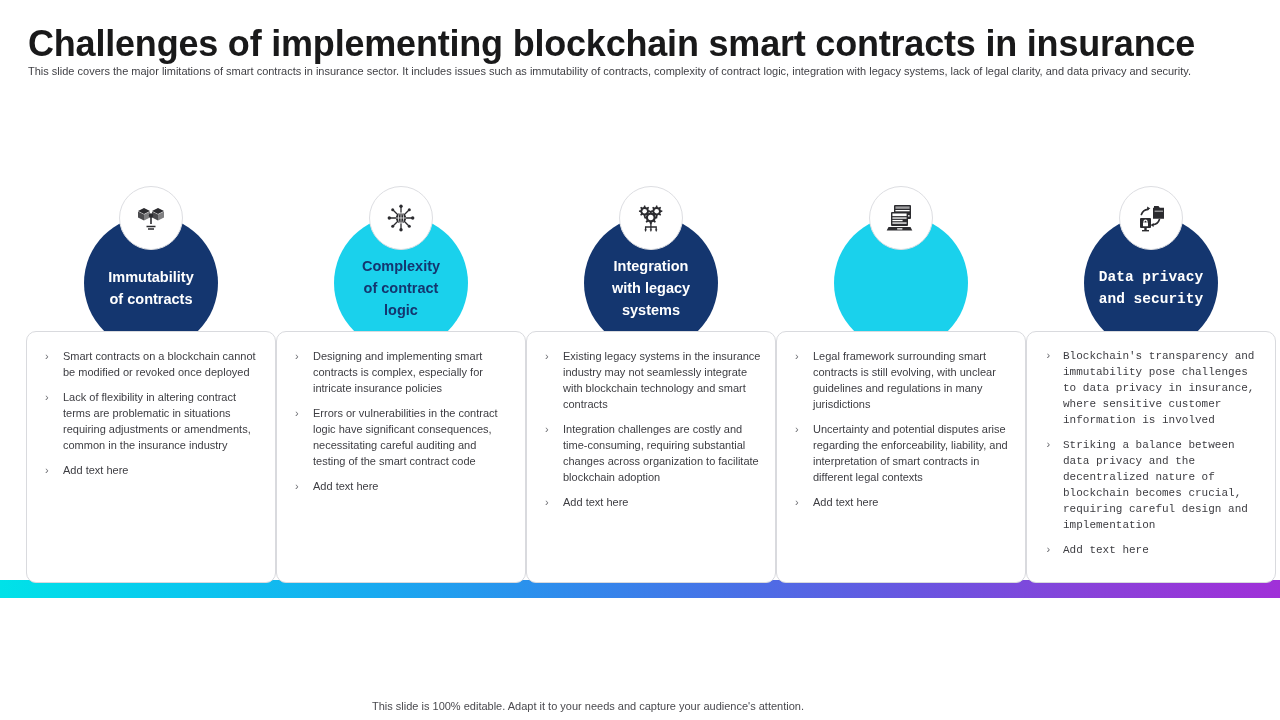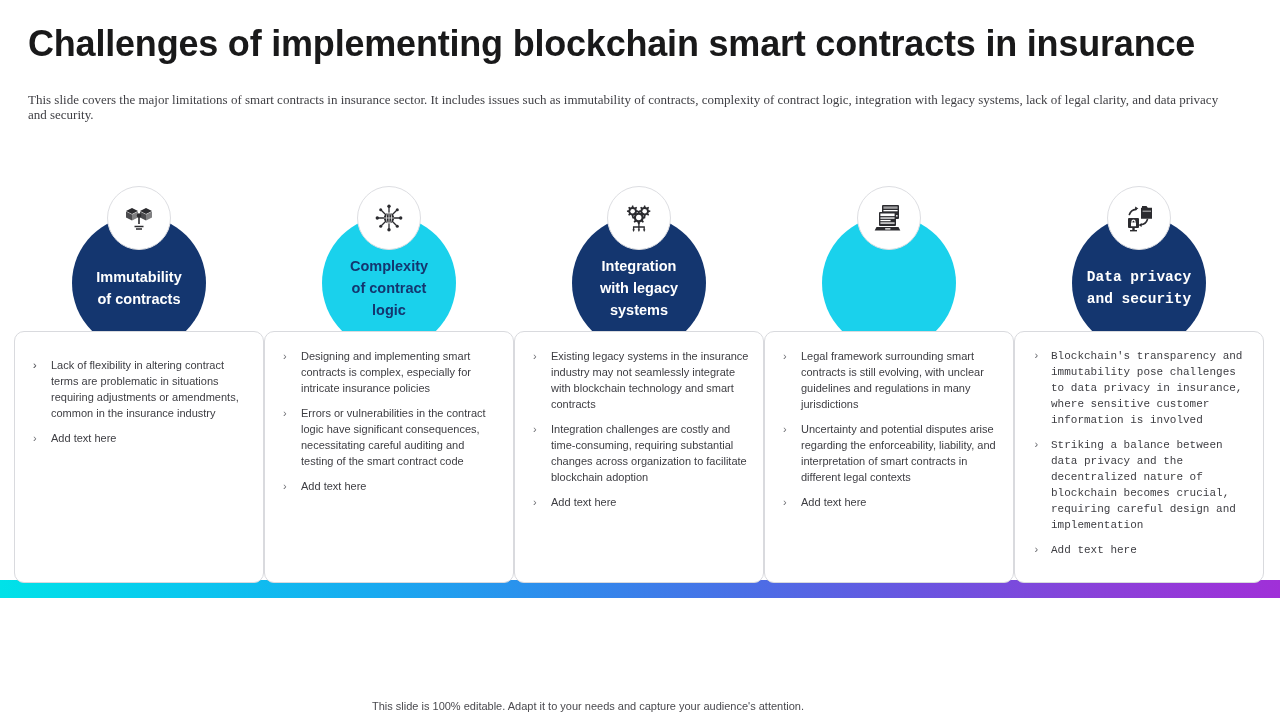--- a/index.html
+++ b/index.html
@@ -13,28 +13,28 @@
 
   
   .title {
     position: absolute; left: 28px; top: 24px;
     width: 1224px;
     font-size: 36px; font-weight: bold; color: #19191a;
     letter-spacing: -0.2px; line-height: 40px;
     white-space: nowrap;
   }
   .subtitle {
-    position: absolute; left: 28px; top: 92px;
+    position: absolute; left: 28px; top: 64px;
     width: 1204px;
-    font-size: 13px; color: #3f3f44; line-height: 15px; font-family: Liberation Serif, serif;
+    font-size: 11px; color: #3f3f44; line-height: 15px;
   }
 
   
   .cards {
-    position: absolute; left: 0; top: 186px;
+    position: absolute; left: 12px; top: 186px;
     width: 1056px; height: 400px;
   }
   .card {
     position: absolute; top: 0; width: 250px; height: 400px;
   }
   .card.c0 { left: 14px;   }
   .card.c1 { left: 264px;  }
   .card.c2 { left: 514px;  }
   .card.c3 { left: 764px;  }
   .card.c4 { left: 1014px; font-family: Liberation Mono, monospace; }
@@ -157,21 +157,21 @@
       </div>
       <div class="bubble-clip">
         <div class="bubble navy"></div>
       </div>
       <div class="bubble-label">
         <span class="t-white">Immutability
 of contracts</span>
       </div>
       <div class="panel">
         <ul class="bullets">
-          <li><span class="chev">›</span></li>
+          <li><span class="chev">›</span><span>Smart contracts on a blockchain cannot be modified or revoked once deployed</span></li>
           <li><span class="chev">›</span><span>Lack of flexibility in altering contract terms are problematic in situations requiring adjustments or amendments, common in the insurance industry</span></li>
           <li><span class="chev">›</span><span>Add text here</span></li>
         </ul>
       </div>
     </div>
 
     <div class="card c1">
       <div class="icon-circle">
         <svg width="36" height="36" viewBox="0 0 36 36" aria-hidden="true">
           <g stroke="#2b2b2f" stroke-width="1.3" fill="none">

